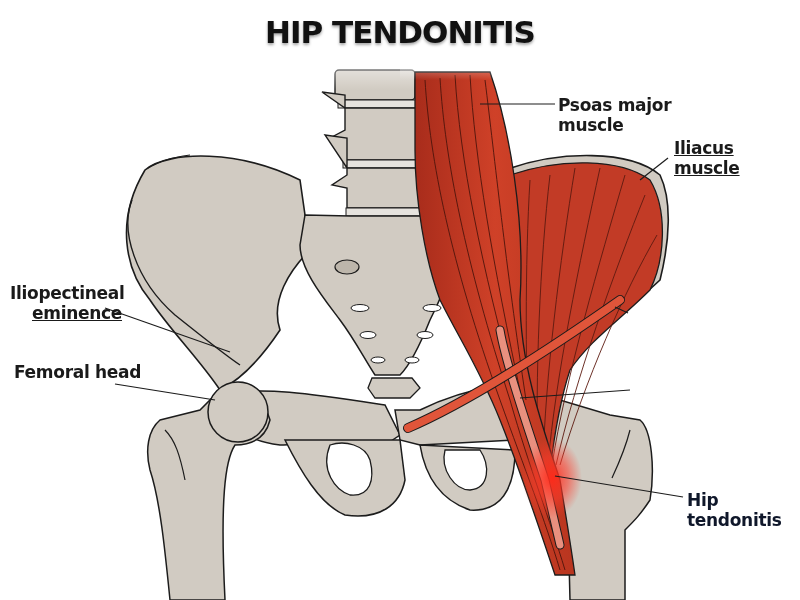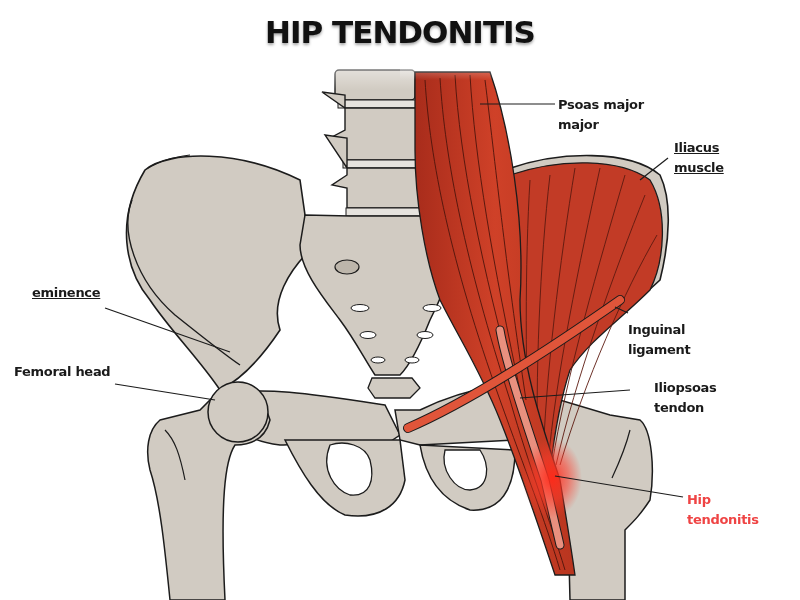--- a/index.html
+++ b/index.html
@@ -5,23 +5,23 @@
   html, body { margin:0; padding:0; background:#ffffff; }
   body { width:800px; height:600px; overflow:hidden; position:relative; font-family:"DejaVu Sans", sans-serif; }
   #stage { position:absolute; left:0; top:0; width:724px; height:600px; }
   .title {
     position:absolute; left:0; width:800px; top:14px; text-align:center;
     font-family:"DejaVu Sans", sans-serif; font-weight:bold; font-size:31px; letter-spacing:-1px;
     color:#111; text-shadow: 0 2px 3px rgba(0,0,0,0.35);
   }
   .label {
     position:absolute; font-family:"DejaVu Sans", sans-serif; font-weight:bold;
-    font-size:13px; line-height:20px; color:#1a1a1a; letter-spacing:-0.3px;
+    font-size:17px; line-height:20px; color:#1a1a1a; letter-spacing:-0.3px;
   }
-  .label.red { color:#ef4444; }
+  .label.red { color:#0f172a; }
   svg { position:absolute; left:0; top:0; }
 </style>
 </head>
 <body>
 
 <div id="stage">
 
 <svg width="800" height="600" viewBox="0 0 800 600">
   <defs>
     <radialGradient id="inflam" cx="50%" cy="50%" r="50%">
@@ -135,33 +135,32 @@
     <line x1="555" y1="476" x2="683" y2="497"></line>
     <line x1="105" y1="308" x2="230" y2="352"></line>
     <line x1="115" y1="384" x2="215" y2="400"></line>
   </g>
 </svg>
 
 <div class="title">HIP TENDONITIS</div>
 
 <div class="label" style="left:558px; top:95px;">
   <div>Psoas major</div>
-  <div>major</div>
+  <div>muscle</div>
 </div>
 
 <div class="label" style="left:674px; top:138px;text-decoration:underline;">Iliacus muscle</div>
 
-<div class="label" style="left:628px; top:320px;">Inguinal ligament</div>
 
-<div class="label" style="left:654px; top:378px;">Iliopsoas tendon</div>
 
 <div class="label red" style="left:687px; top:490px;">
   <div>Hip</div>
   <div>tendonitis</div>
 </div>
 
 <div class="label" style="left:10px; top:283px;">
+  <div>Iliopectineal</div>
   <div style="padding-left:22px;text-decoration:underline;">eminence</div>
 </div>
 
 <div class="label" style="left:14px; top:362px;">Femoral head</div>
 
 </div>
 
 </body></html>

